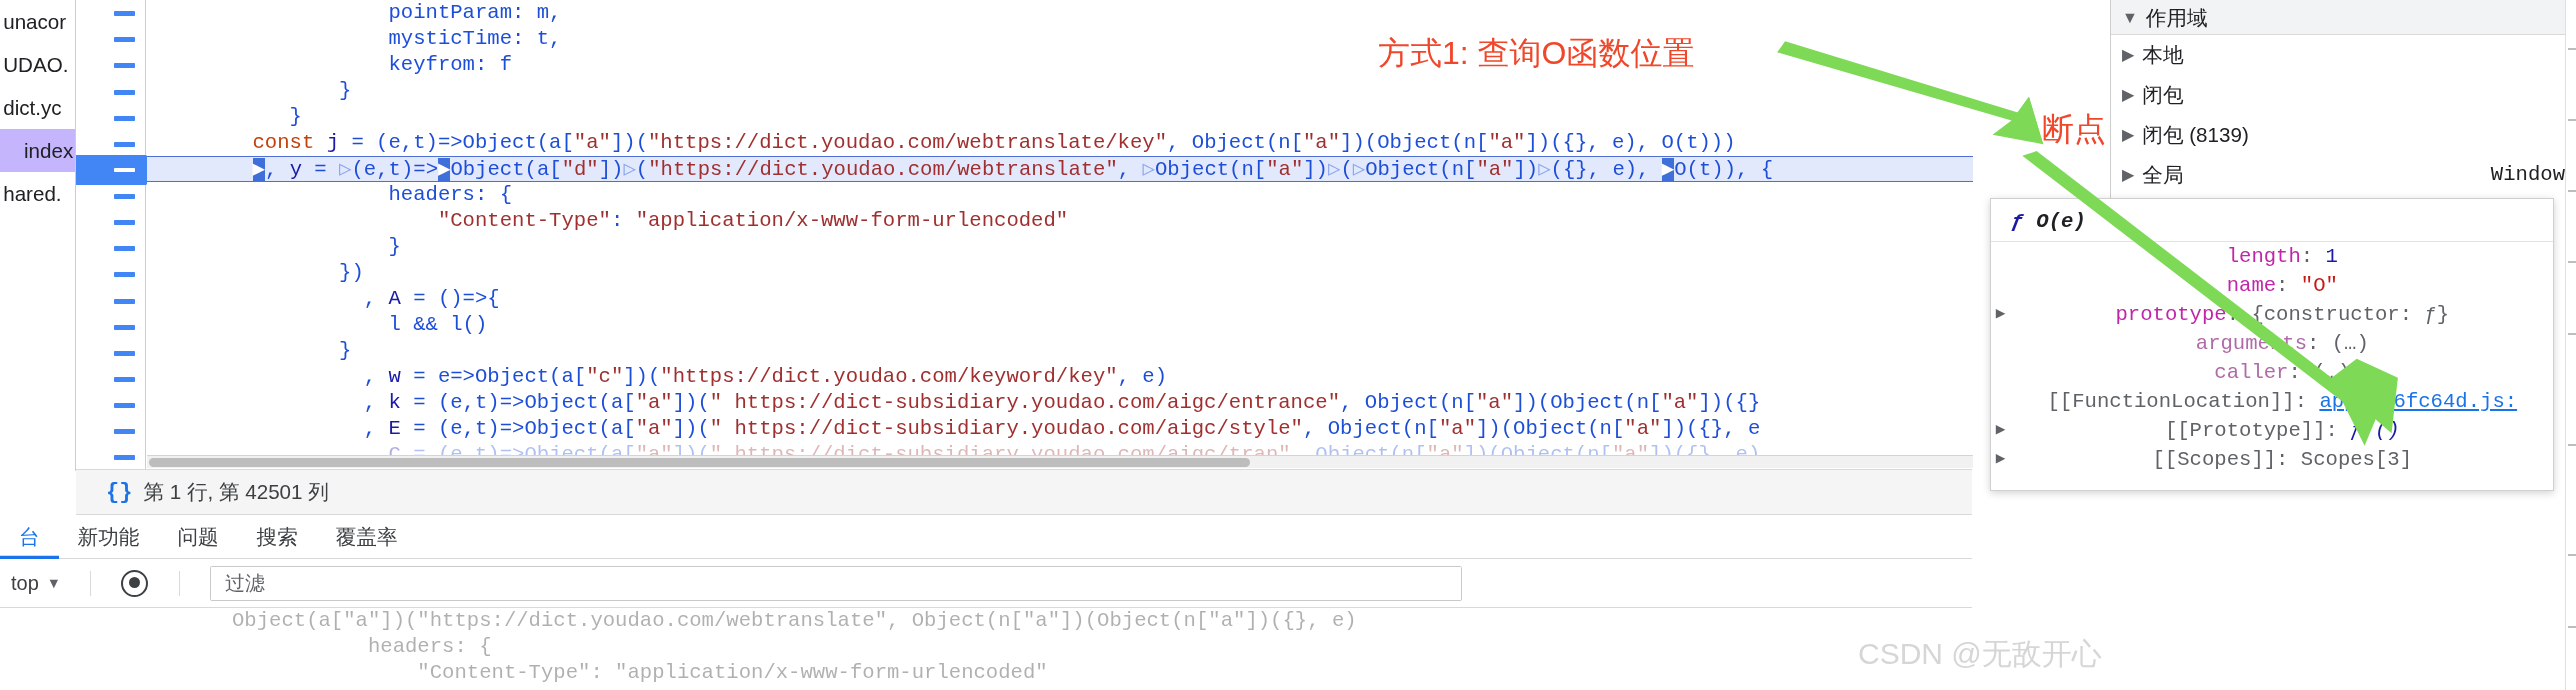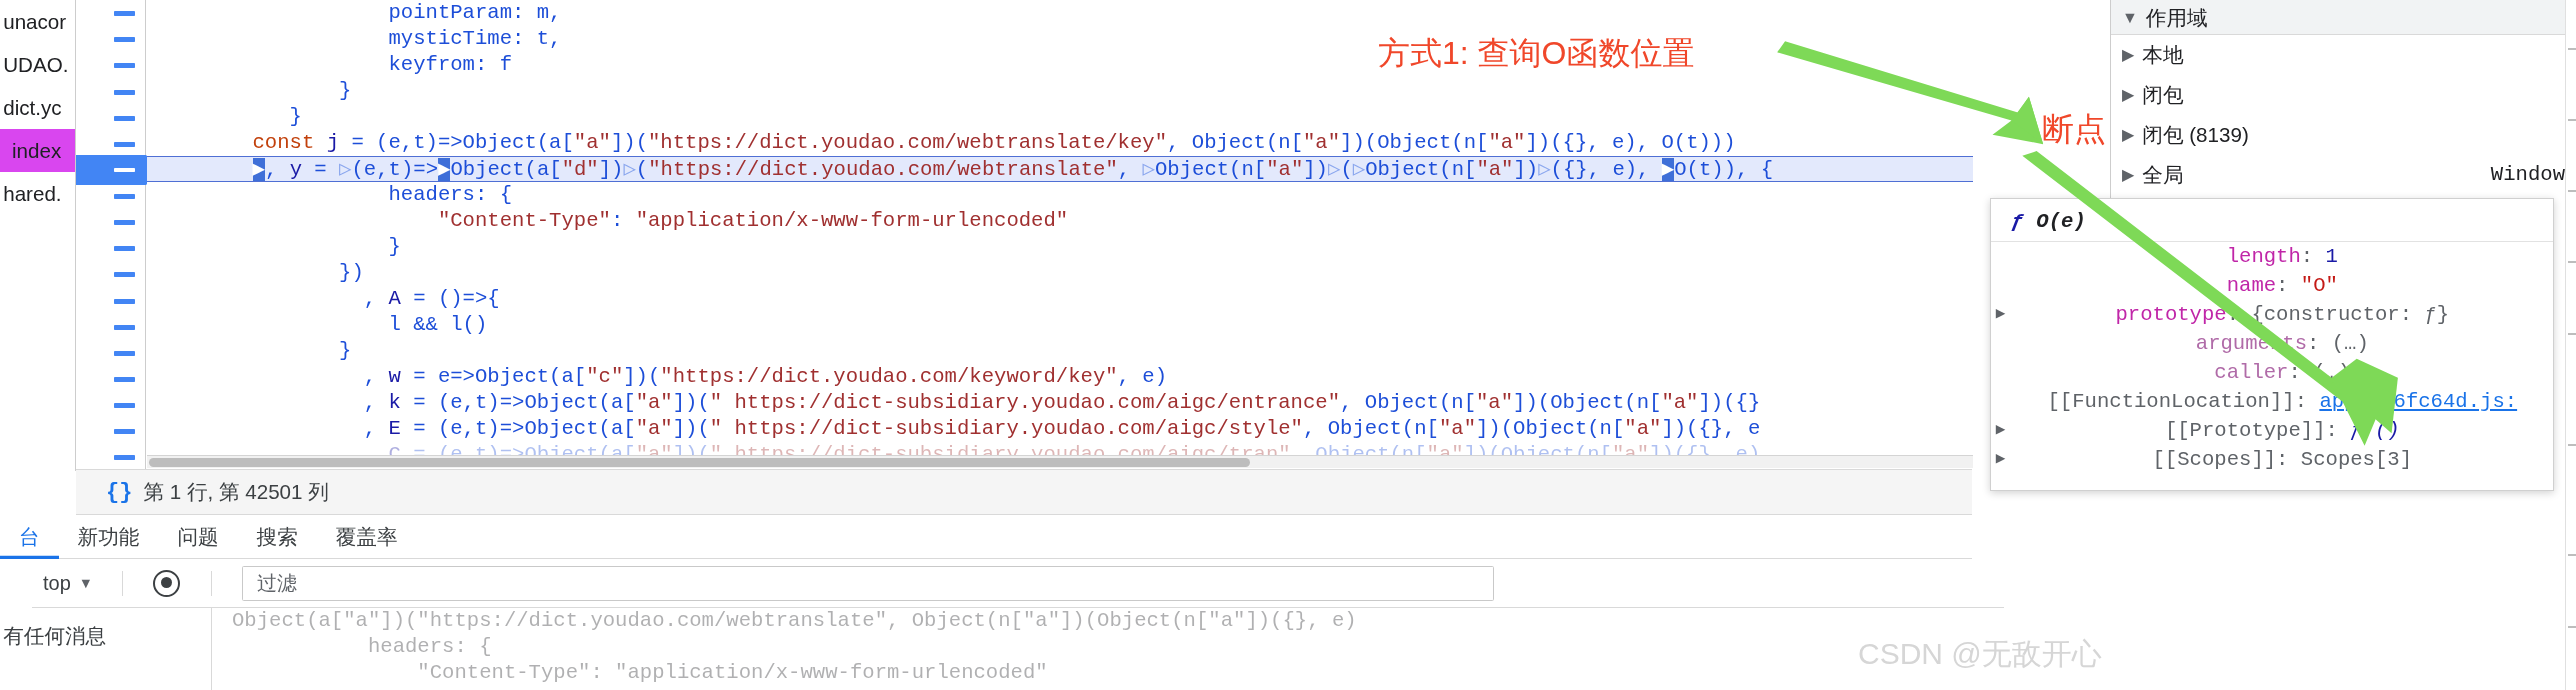--- a/index.html
+++ b/index.html
@@ -14,21 +14,21 @@
   
   .nav-col {
     position: absolute; left: 0; top: 0; width: 76px; height: 471px;
     background: #ffffff; border-right: 0.8px solid #cdcdcd;
     font-size: 20.6px; color: #202124; overflow: hidden;
   }
   .nav-item {
     height: 43px; line-height: 43px; white-space: nowrap;
     padding-left: 3.2px; font-family: Liberation Sans, sans-serif;
   }
-  .nav-item.sel { background: #d946ef; padding-left: 12px; }
+  .nav-item.sel { background: #c4b5fd; padding-left: 24px; }
 
   
   .gutter {
     position: absolute; left: 76px; top: 0; width: 70px; height: 471px;
     background: #ffffff; border-right: 0.8px solid #cdcdcd;
   }
   .gdash {
     position: absolute; left: 38px; width: 20.6px; height: 4.8px;
     background: #4285f4; border-radius: 0.8px;
   }
@@ -88,21 +88,21 @@
     background: #ffffff; border-bottom: 0.8px solid #d9d9d9;
     display: flex; align-items: center; font-size: 20.6px; color: #3c4043;
   }
   .dtab { padding: 0 19px; height: 44px; line-height: 44px; white-space: nowrap; }
   .dtab.active { color: #1a73e8; box-shadow: inset 0 -3.2px 0 #1a73e8; }
 
   
   .console-bar {
     position: absolute; left: 0; top: 559px; width: 1972px; height: 49px;
     background: #ffffff; border-bottom: 0.8px solid #d9d9d9;
-    display: flex; align-items: center; gap: 13px; font-size: 20px; color: #3c4043; margin-left: 32px;
+    display: flex; align-items: center; gap: 13px; font-size: 20px; color: #3c4043;
   }
   .ctx-select { display: flex; align-items: center; gap: 8px; padding: 0 16px 0 11px; }
   .caret-d { font-size: 14.3px; color: #5f6368; }
   .vsep { width: 0.8px; height: 25px; background: #d9d9d9; }
   .eye-ico {
     width: 27px; height: 27px; border: 2.4px solid #3c4043; border-radius: 50%;
     margin: 0 17.4px; position: relative;
   }
   .eye-ico:after {
     content: ""; position: absolute; left: 5.5px; top: 5.5px; width: 11px; height: 11px;
@@ -259,23 +259,20 @@
     </div>
     <span class="vsep"></span>
     <span class="eye-ico"></span>
     <span class="vsep"></span>
     <div class="filter-box">
       <span>过滤</span>
     </div>
   </div>
 
   <div class="console-body">
-    <div class="console-side">
-      <span>有任何消息</span>
-    </div>
     <div class="console-code ghost" id="consoleCode"><div>Object(a["a"])("https://dict.youdao.com/webtranslate", Object(n["a"])(Object(n["a"])({}, e)</div><div>           headers: {</div><div>               "Content-Type": "application/x-www-form-urlencoded"</div></div>
   </div>
 
   <div class="scope-pane">
     <div class="scope-head">
       <span class="tri-d">▼</span>
       <span>作用域</span>
     </div>
     <div id="scopeRows">
         <div class="scope-row">

